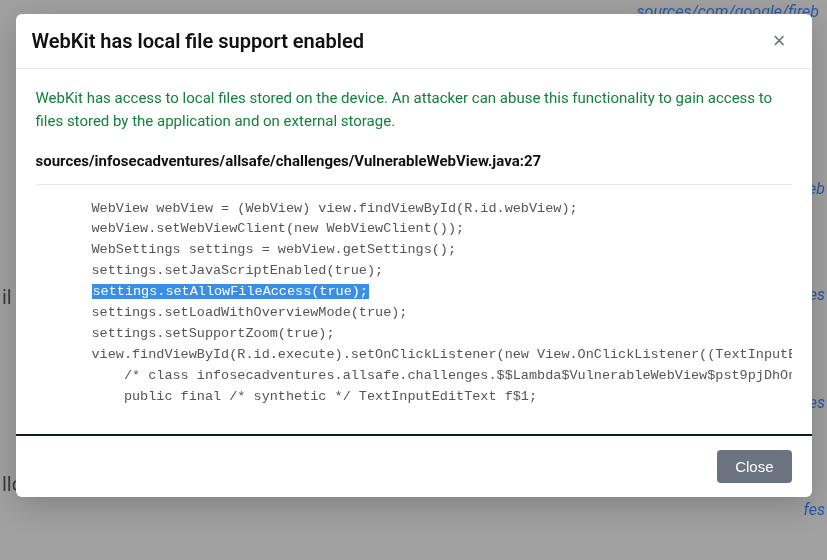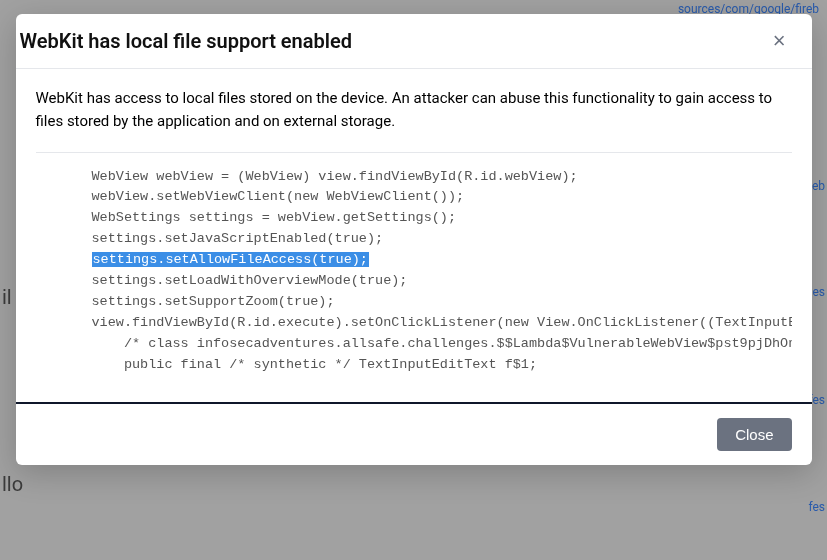--- a/index.html
+++ b/index.html
@@ -13,22 +13,23 @@
     }
     .backdrop {
       position: absolute;
       inset: 0;
       background: #e8e8e8;
       filter: brightness(0.85);
     }
     .bg-link {
       position: absolute;
       color: #3b82f6;
-      font-size: 12px;
+      font-size: 16px;
       white-space: nowrap;
+      font-style: italic;
     }
     .bg-text {
       position: absolute;
       color: #555;
       font-size: 20px;
     }
     .modal-overlay {
       position: absolute;
       inset: 0;
       background: rgba(0,0,0,0.18);
@@ -42,42 +43,42 @@
       width: 796px;
       border-radius: 6px;
       box-shadow: 0 8px 32px rgba(0,0,0,0.2);
       display: flex;
       flex-direction: column;
     }
     .modal-header {
       display: flex;
       align-items: center;
       justify-content: space-between;
-      padding: 14px 20px 14px 4px;
+      padding: 14px 20px 14px 16px;
       border-bottom: 1px solid #e5e7eb;
     }
     .modal-title {
       font-size: 20px;
       font-weight: 600;
       color: #111;
     }
     .close-x {
       font-size: 22px;
       color: #6b7280;
       cursor: pointer;
       line-height: 1;
       padding: 2px 6px;
       background: none;
       border: none;
     }
     .modal-body {
       padding: 18px 20px 20px 20px;
     }
     .description {
-      color: #000000;
+      color: #15803d;
       font-size: 15px;
       line-height: 1.55;
       margin-bottom: 18px;
     }
     .file-path {
       font-weight: 700;
       font-size: 15px;
       color: #111;
       margin-bottom: 14px;
     }
@@ -147,20 +148,21 @@
 </div>
 
 <div class="modal-overlay">
   <div class="modal">
     <div class="modal-header">
       <h2 class="modal-title">WebKit has local file support enabled</h2>
       <button class="close-x">×</button>
     </div>
     <div class="modal-body">
       <p class="description">WebKit has access to local files stored on the device. An attacker can abuse this functionality to gain access to files stored by the application and on external storage.</p>
+      <p class="file-path">sources/infosecadventures/allsafe/challenges/VulnerableWebView.java:27</p>
       <hr class="divider">
       <div class="code-wrapper">
         <pre class="code"><span>WebView webView = (WebView) view.findViewById(R.id.webView);</span>
 <span>webView.setWebViewClient(new WebViewClient());</span>
 <span>WebSettings settings = webView.getSettings();</span>
 <span>settings.setJavaScriptEnabled(true);</span>
 <span class="hl">settings.setAllowFileAccess(true);</span>
 <span>settings.setLoadWithOverviewMode(true);</span>
 <span>settings.setSupportZoom(true);</span>
 <span>view.findViewById(R.id.execute).setOnClickListener(new View.OnClickListener((TextInputEditText) view.findViewById(R.id.url)) {</span>

